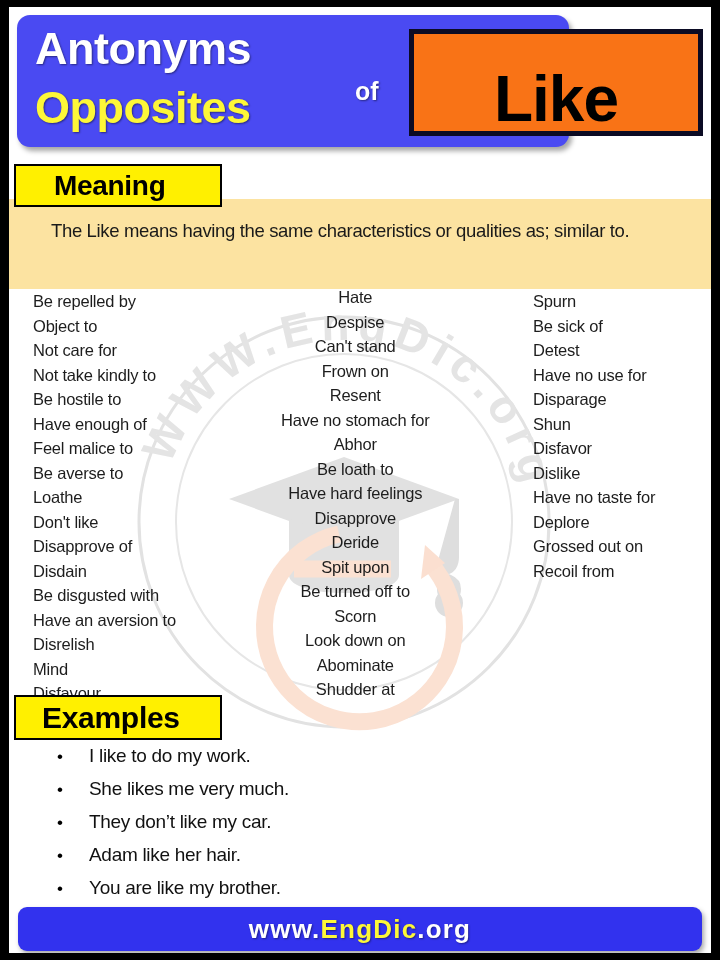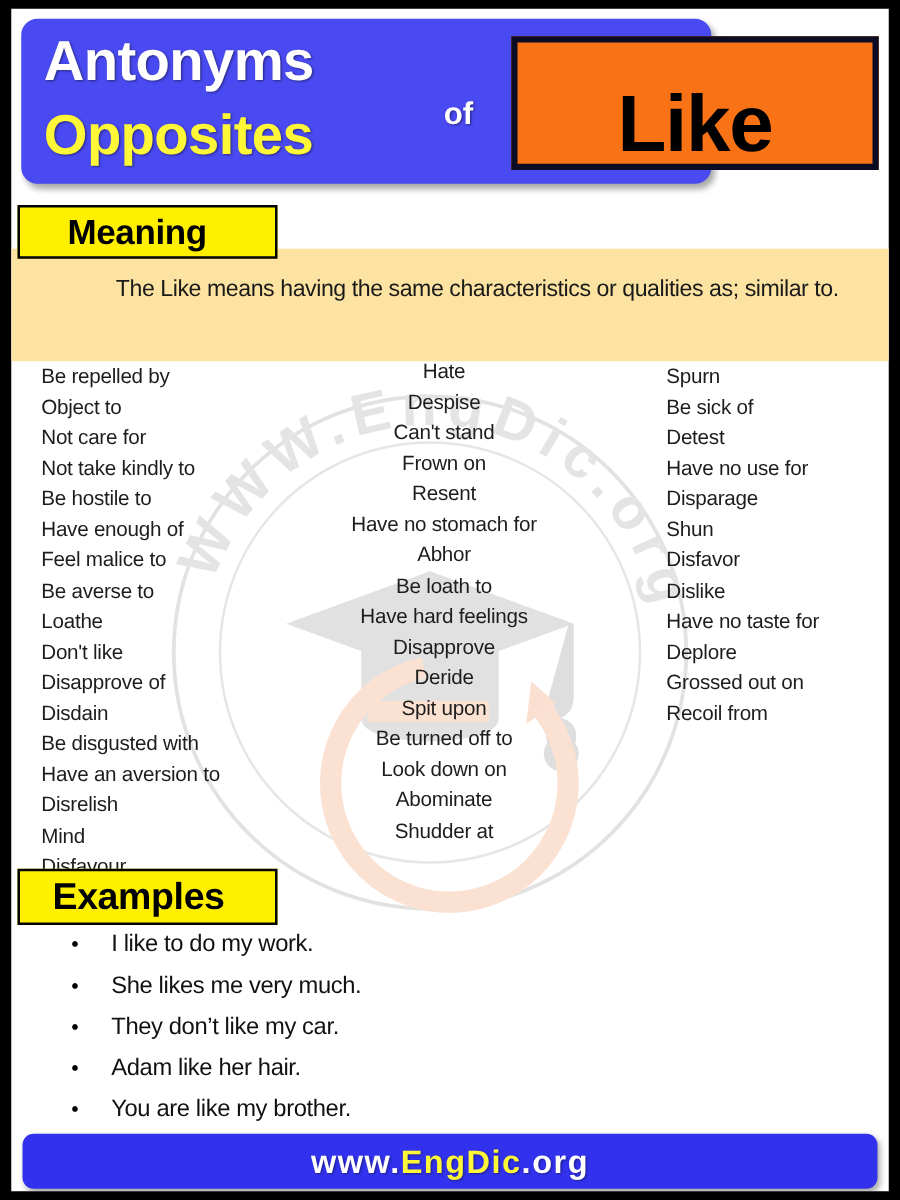--- a/index.html
+++ b/index.html
@@ -138,21 +138,21 @@
     font-weight: bold;
     color: #000000;
     padding-left: 38px;
     letter-spacing: -0.3px;
   }
   #meaning-text {
     position: absolute;
     left: 42px;
     top: 208px;
     width: 620px;
-    text-align: right;
+    text-align: left;
     font-size: 18.5px;
     color: #1a1a1a;
     line-height: 31px;
     letter-spacing: -0.35px;
     z-index: 4;
   }
 
   
   #cols {
     position: absolute;
@@ -318,20 +318,21 @@
           <div class="col-item">Frown on</div>
           <div class="col-item">Resent</div>
           <div class="col-item">Have no stomach for</div>
           <div class="col-item">Abhor</div>
           <div class="col-item">Be loath to</div>
           <div class="col-item">Have hard feelings</div>
           <div class="col-item">Disapprove</div>
           <div class="col-item">Deride</div>
           <div class="col-item">Spit upon</div>
           <div class="col-item">Be turned off to</div>
+          <div class="col-item">Scorn</div>
           <div class="col-item">Look down on</div>
           <div class="col-item">Abominate</div>
           <div class="col-item">Shudder at</div>
         </div>
       <div class="col" id="col3">
           <div class="col-item">Spurn</div>
           <div class="col-item">Be sick of</div>
           <div class="col-item">Detest</div>
           <div class="col-item">Have no use for</div>
           <div class="col-item">Disparage</div>

